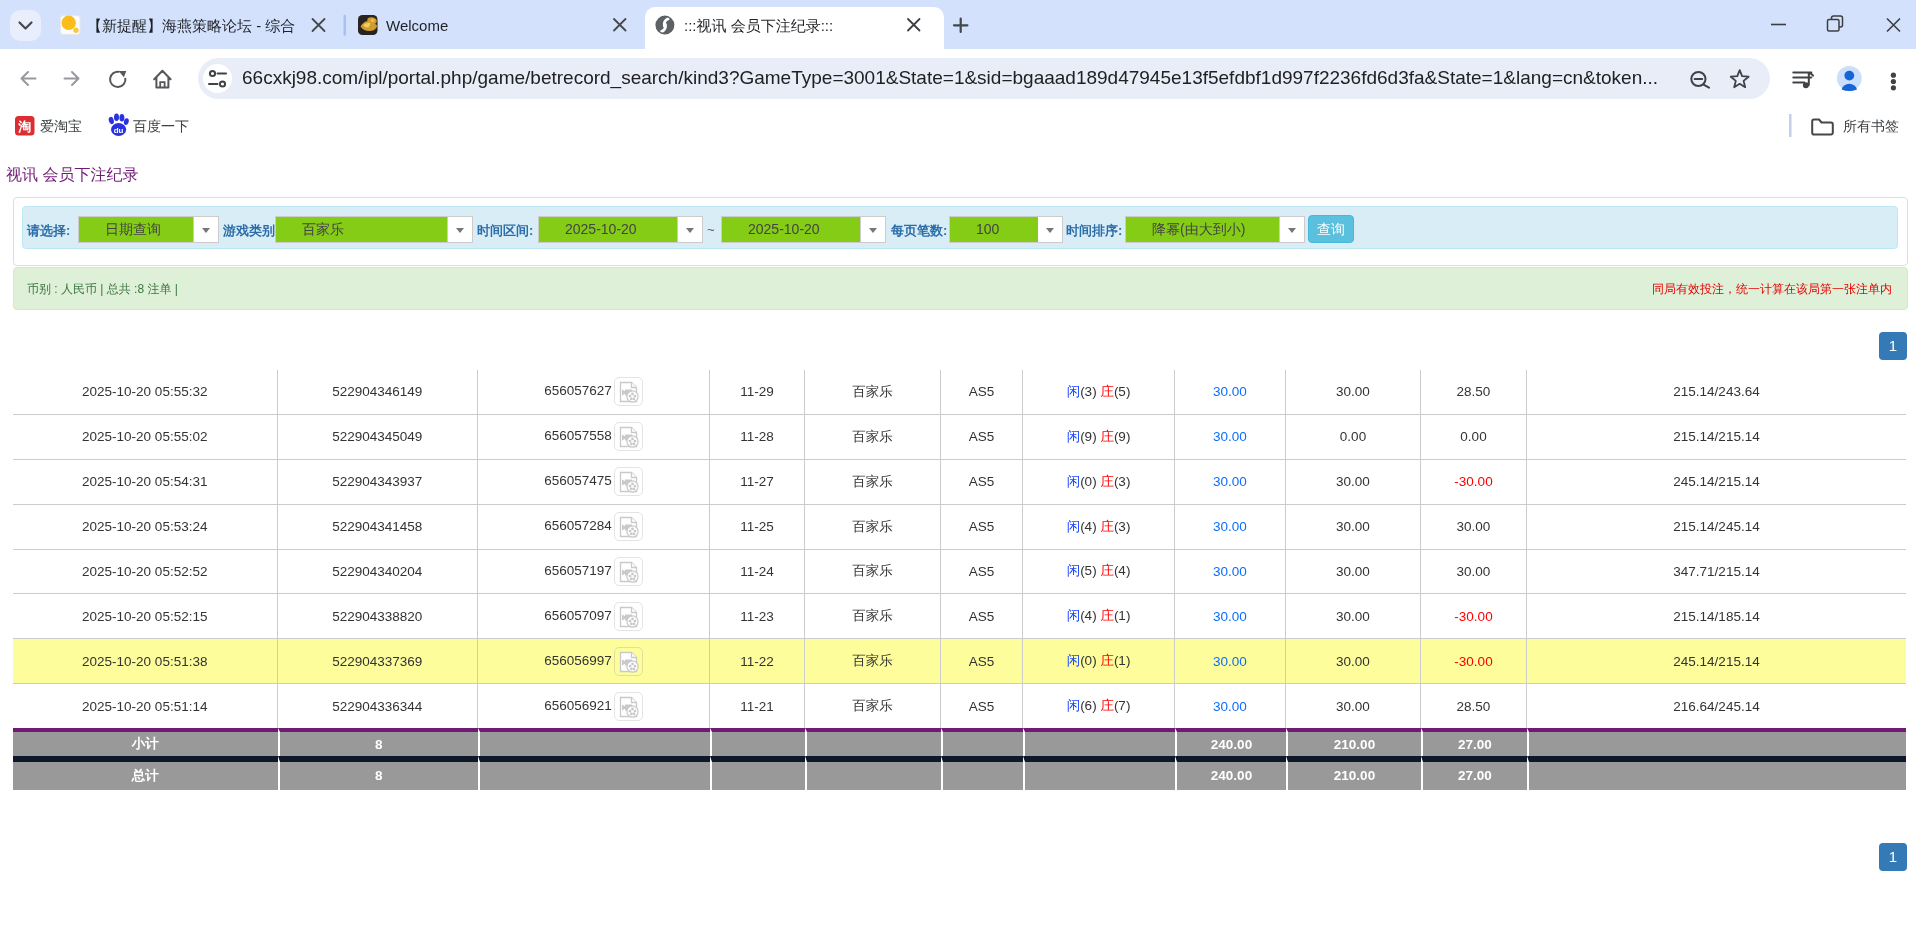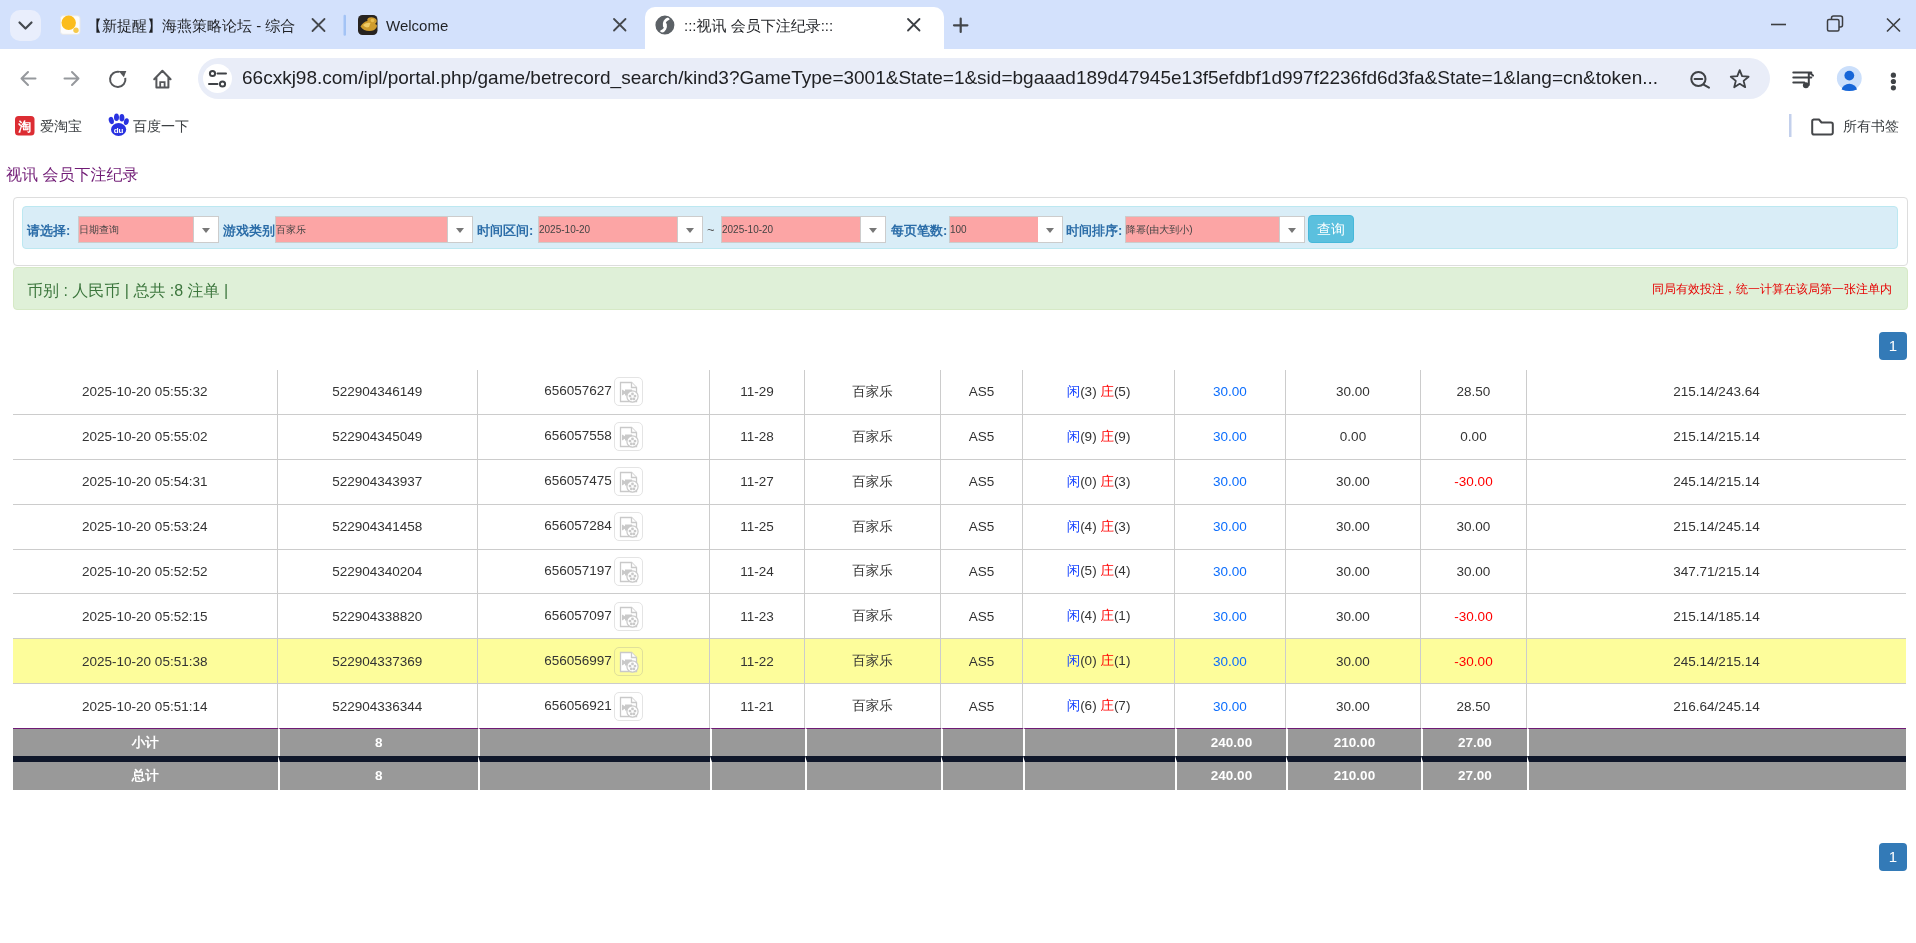--- a/index.html
+++ b/index.html
@@ -14,39 +14,39 @@
 #pill{position:absolute;left:198px;top:58px;width:1572px;height:41px;border-radius:21px;background:#e9edf8}
 #pillcirc{position:absolute;left:203px;top:64px;width:29px;height:29px;border-radius:50%;background:#fff}
 #urltxt{position:absolute;left:242px;top:67px;font-size:19px;color:#202124;letter-spacing:0px;white-space:nowrap}
 
 .bktxt{position:absolute;top:118px;font-size:14px;color:#3c4043}
 
 #ptitle{position:absolute;left:6px;top:165px;font-size:16px;color:#701a75}
 #filterbox{position:absolute;left:13px;top:197px;width:1895px;height:69px;background:#fff;border:1px solid #ddd;border-radius:4px}
 #bluebar{position:absolute;left:22px;top:206px;width:1876px;height:43.2px;background:#d9edf7;border:1px solid #bce8f1;border-radius:4px}
 .flabel{position:absolute;top:222px;font-size:13px;font-weight:bold;color:#2b6da8;white-space:nowrap}
-.finput{position:absolute;top:216px;height:27px;background:#fca5a5;border:1px solid #ccc;font-size:10px;color:#444;line-height:25px;padding-left:0;white-space:nowrap}
+.finput{position:absolute;top:216px;height:27px;background:#84cc16;border:1px solid #ccc;font-size:14px;color:#444;line-height:25px;padding-left:26px;white-space:nowrap}
 .farrow{position:absolute;top:216px;height:27px;width:25px;background:#fff;border:1px solid #ccc;border-left:none}
 .farrow:after{content:"";position:absolute;left:8px;top:11px;width:0;height:0;border-left:4.5px solid transparent;border-right:4.5px solid transparent;border-top:5px solid #777}
 #qbtn{position:absolute;left:1308px;top:215px;width:46px;height:28px;background:#5bc0de;border:1px solid #46b8da;border-radius:4px;color:#fff;font-size:14px;text-align:center;line-height:26px}
 #greenbar{position:absolute;left:13px;top:266.5px;width:1895px;height:43.5px;background:#dff0d8;border:1px solid #d6e9c6;border-radius:4px}
-#greenl{position:absolute;left:27px;top:281px;font-size:16px;color:#3c763d}
+#greenl{position:absolute;left:27px;top:281px;font-size:12px;color:#3c763d}
 #greenr{position:absolute;right:24px;top:281px;font-size:12px;color:#e60000}
 .pag{position:absolute;width:28px;height:28px;background:#337ab7;border-radius:4px;color:#fff;font-size:15px;text-align:center;line-height:28px}
 
 #tbl{position:absolute;left:13px;top:370px;width:1893px;border-collapse:separate;border-spacing:0;table-layout:fixed;font-size:13.5px}
 #tbl th{background:#1c1c1c;color:#fff;font-weight:bold;height:31px;border-left:1px solid #fff;font-size:14px;box-sizing:border-box}
 #tbl th:first-child{border-left:none}
 #tbl td{text-align:center;color:#333;height:44.89px;border-top:1px solid #ccc;border-right:1px solid #ccc;box-sizing:border-box}
 #tbl tr.first td{border-top:none;height:43.89px}
 #tbl td:last-child{border-right:none}
 #tbl tr.hl td{background:#fdfd9b}
 #tbl tr.sum td{background:#999;color:#fff;font-weight:bold;border:none;border-left:2px solid #fff}
 #tbl tr.sum td:first-child{border-left:none}
-#tbl tr.s1 td{border-top:1px solid #701a75;height:28px}
+#tbl tr.s1 td{border-top:4px solid #701a75;height:28px}
 #tbl tr.s2 td{border-top:6px solid #0f172a;height:33.5px}
 .bl{color:#1a46ff}.rd,#tbl td.rd{color:#f00}#tbl td.lk{color:#0d6efd}
 .film{display:inline-block;width:29px;height:29px;border:1px solid #e4e4e4;border-radius:5px;background:#fff;vertical-align:middle;margin-left:2px;position:relative}
 .film svg{position:absolute;left:3px;top:3px}
 tr.hl .film{background:#fdfd9b;border-color:#e0e09a}
 svg{display:block}
 </style>
 </head>
 <body>
 <div id="strip"></div>

